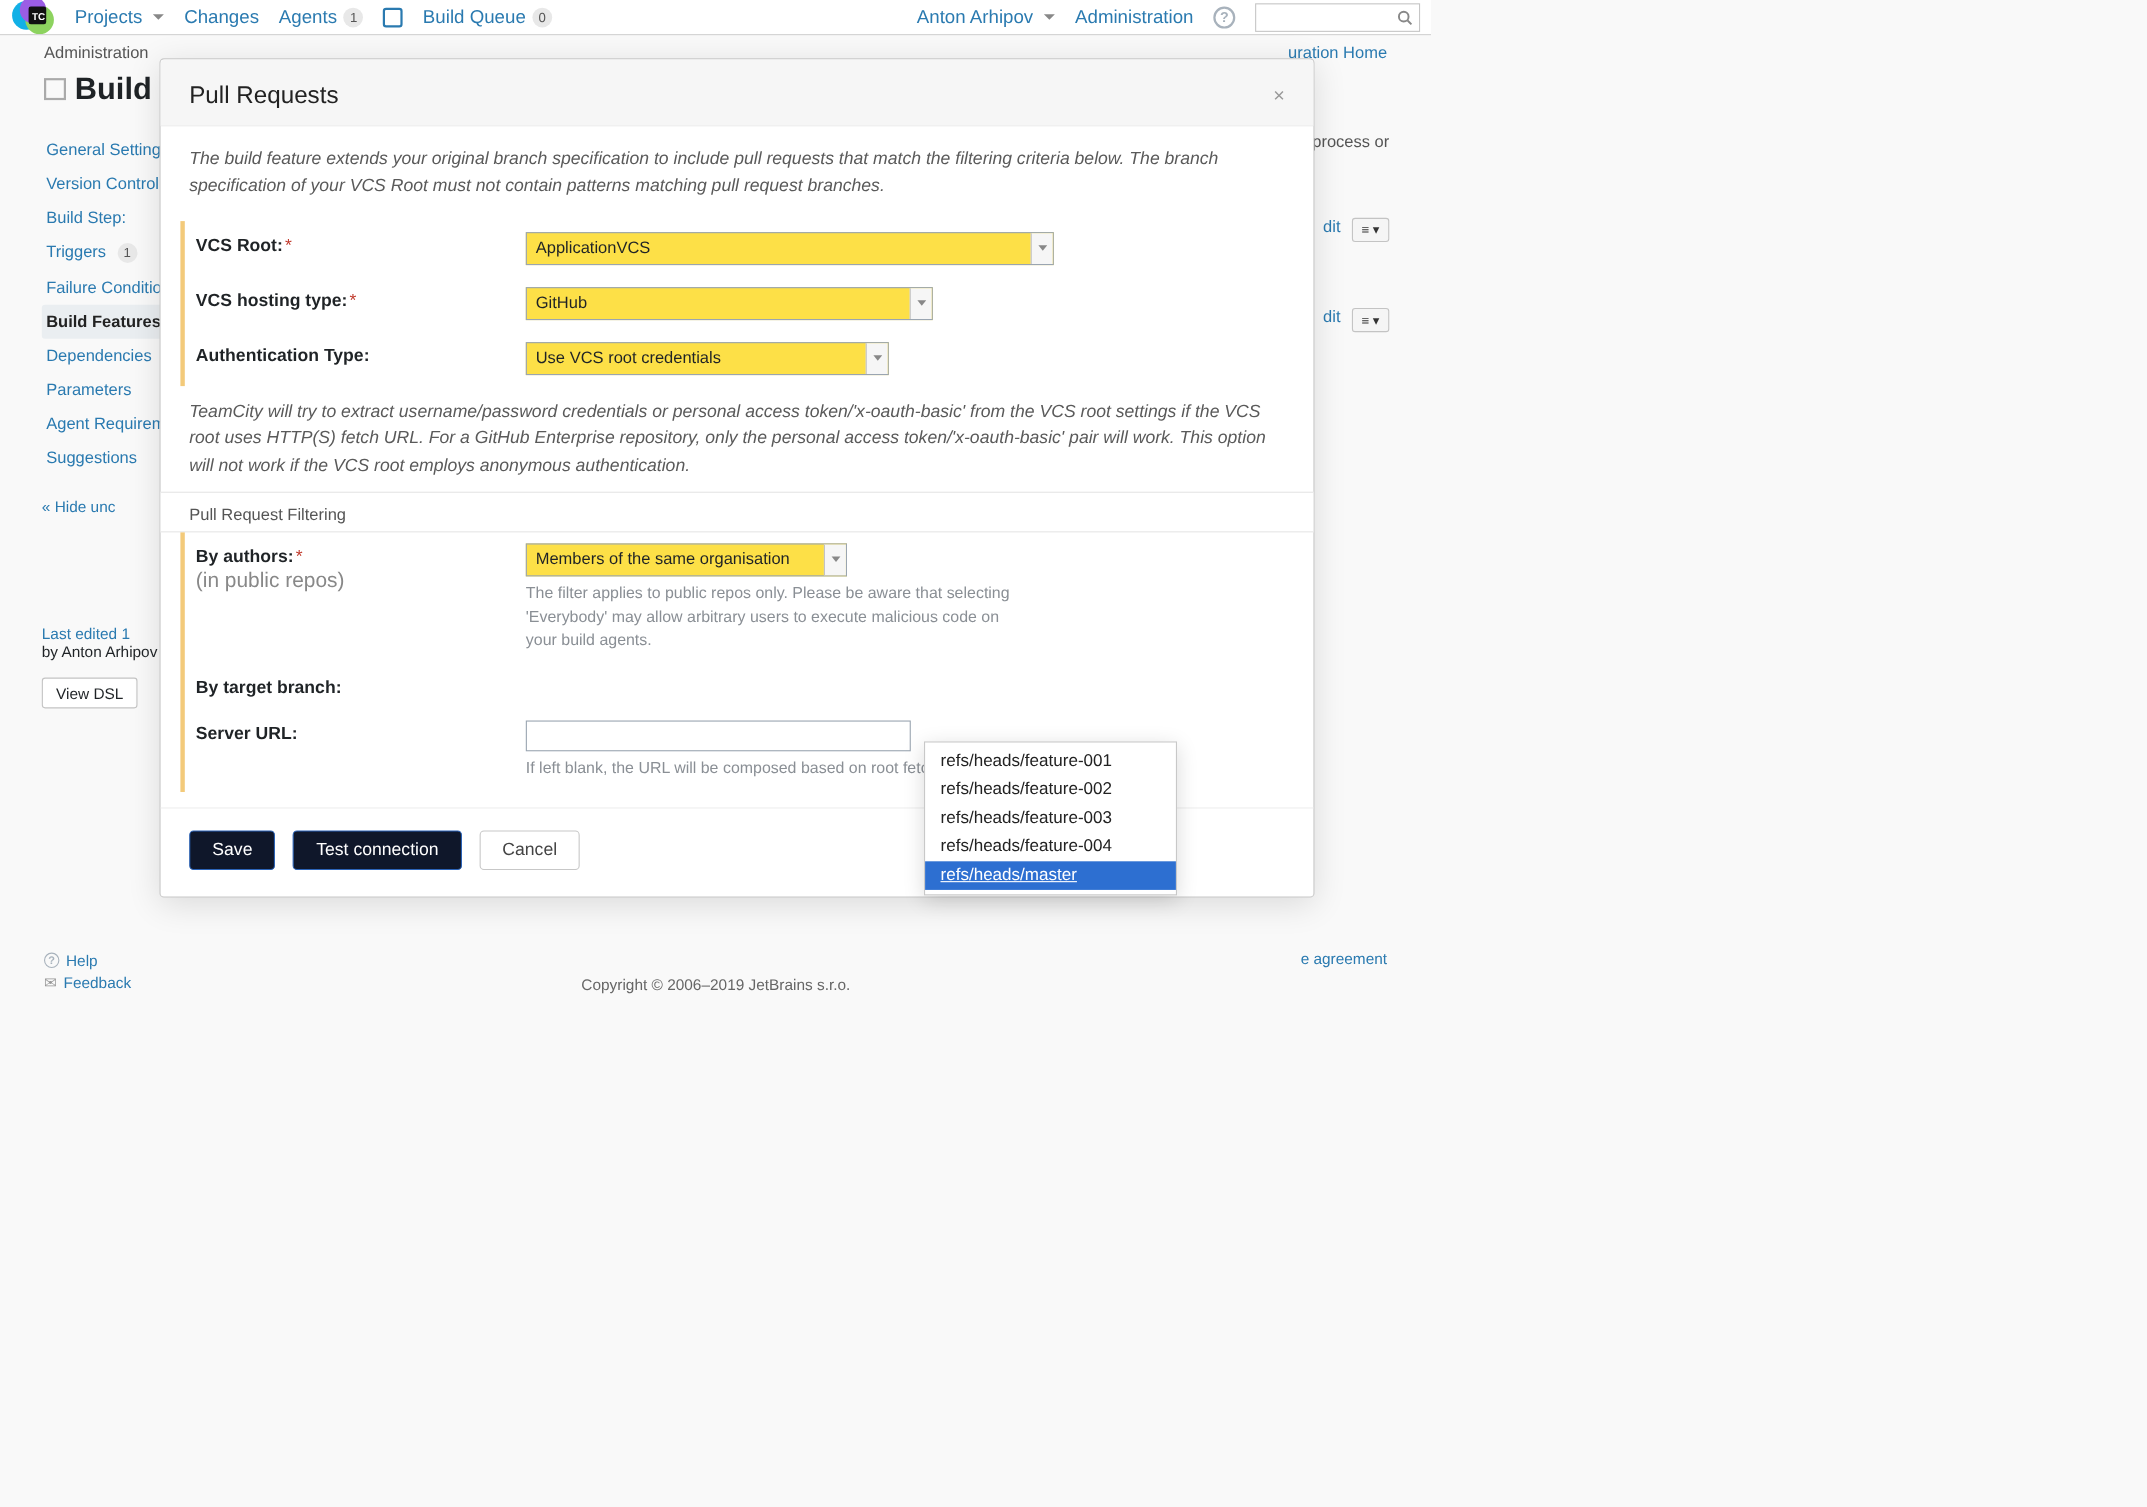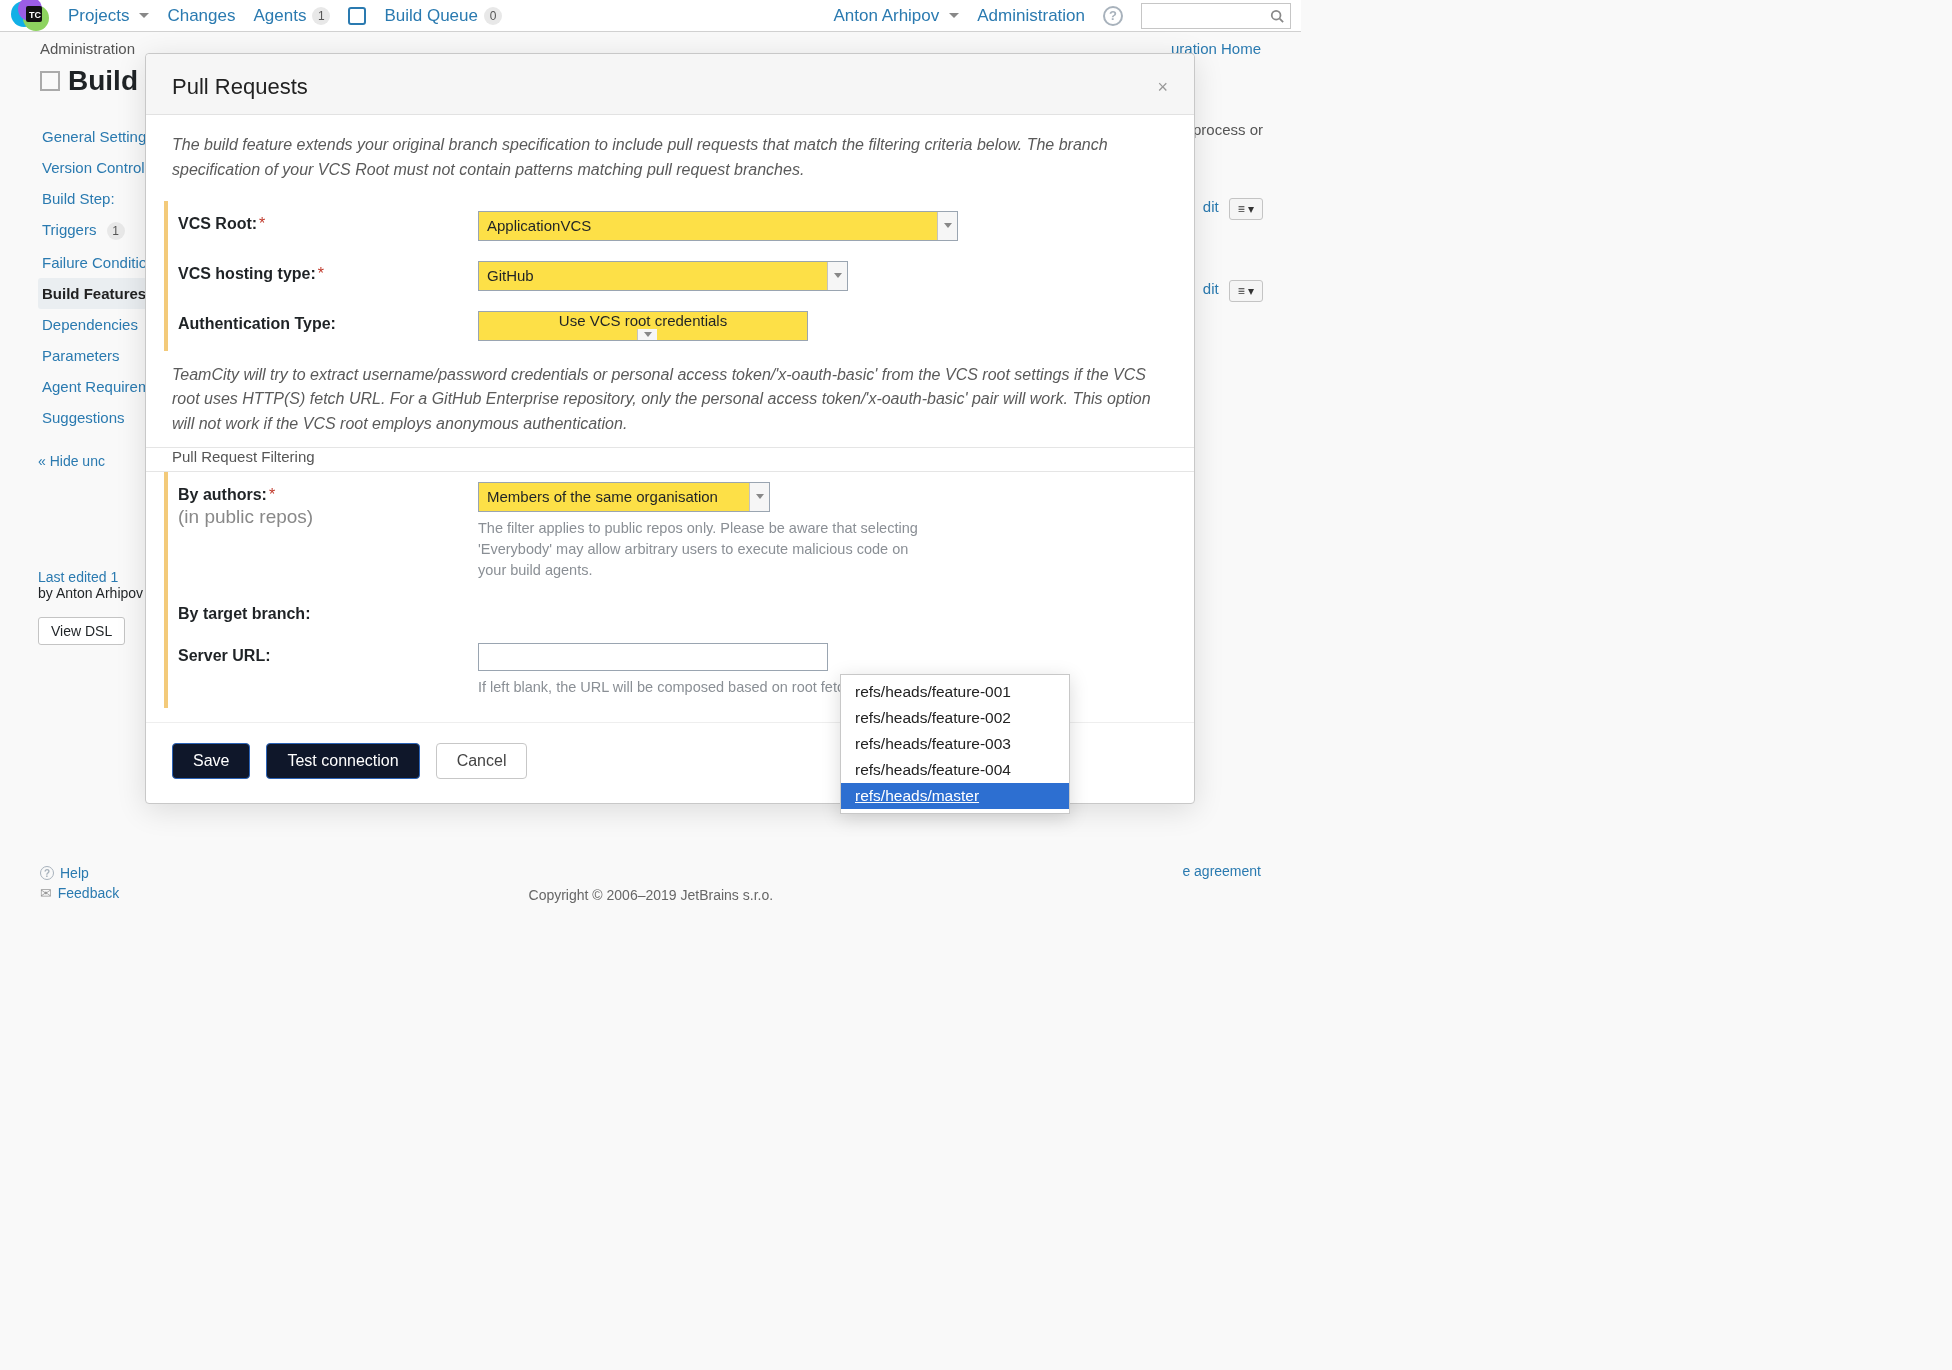--- a/index.html
+++ b/index.html
@@ -238,21 +238,21 @@
     height: 30px;
     display: flex;
     align-items: center;
     justify-content: space-between;
     padding: 0 8px;
     background: #fde047;
     font-size: 15px;
   }
   .select-wide { width: 480px; }
   .select-med  { width: 370px; }
-  .select-narrow { width: 330px; flex-direction: column; }
+  .select-narrow { width: 330px; }
   .select-caret {
     width: 20px;
     border-left: 1px solid #c3c3c3;
     display: flex;
     align-items: center;
     justify-content: center;
     margin-right: -8px;
     height: 100%;
     background: #f6f6f6;
   }
@@ -266,21 +266,21 @@
     font-size: 14.5px;
     color: #8a8f95;
     margin-top: 6px;
     max-width: 460px;
     line-height: 1.45;
   }
 
   .section-label {
     font-size: 15px;
     color: #555;
-    padding: 0 0 6px 8px;
+    padding: 12px 0 6px 8px;
     border-top: 1px solid #e5e5e5;
     border-bottom: 1px solid #e5e5e5;
     margin: 0 -26px 0 -18px;
     padding-left: 26px;
     background: #fff;
   }
 
   .input-text {
     border: 1px solid #9aa5b1;
     height: 28px;

